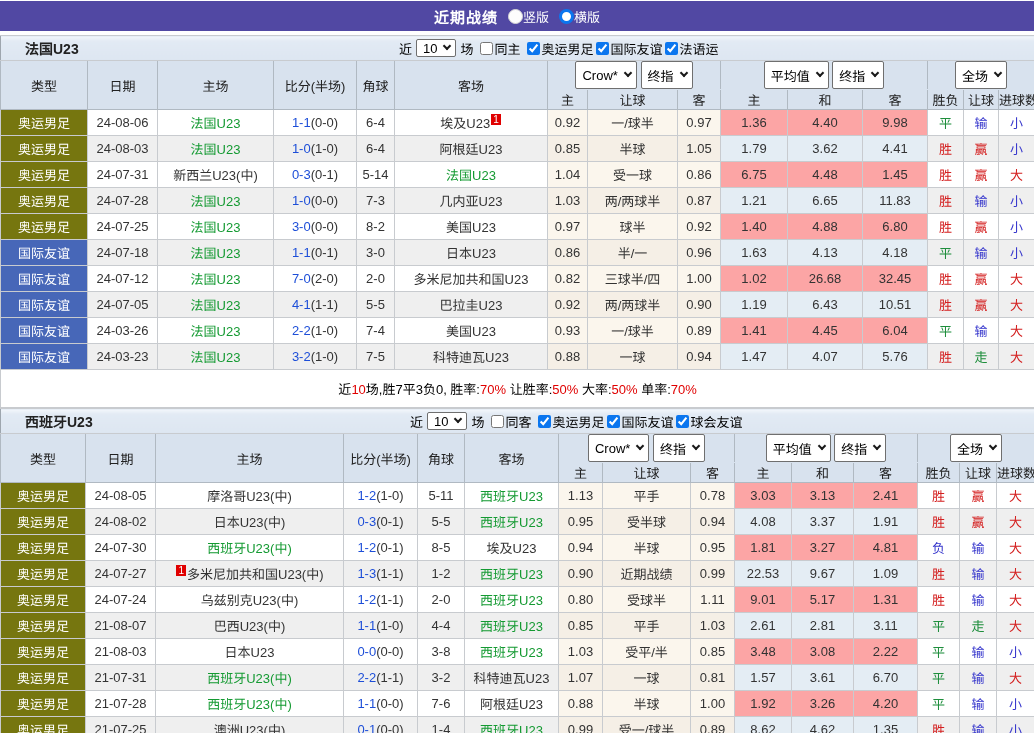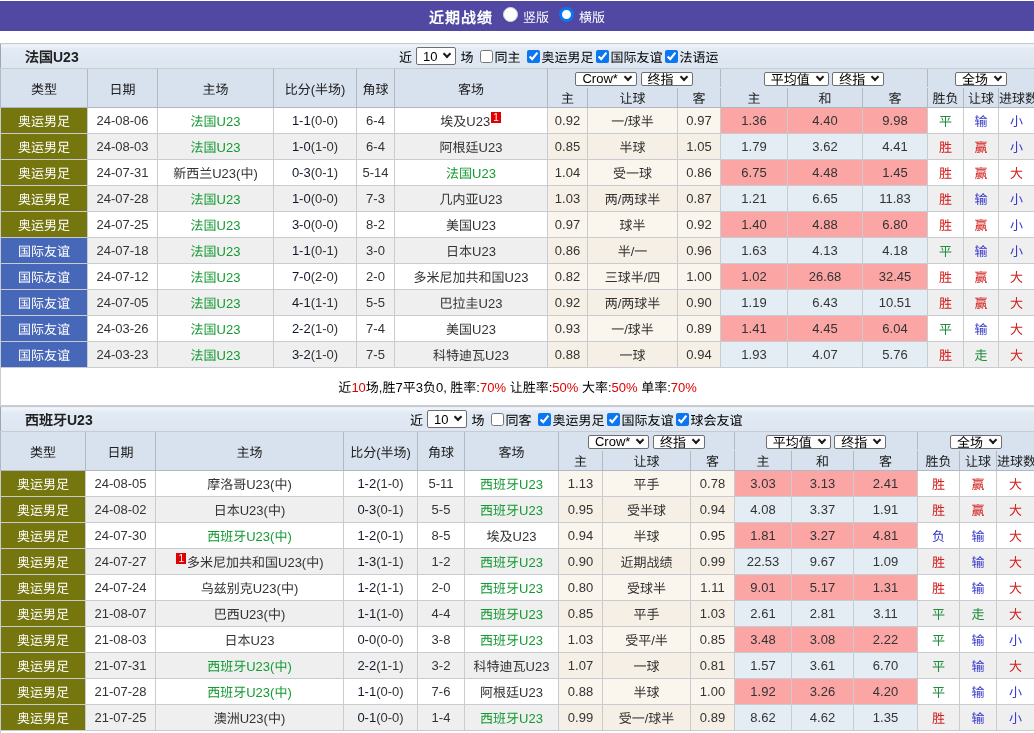--- a/index.html
+++ b/index.html
@@ -11,32 +11,32 @@
   font-family:"Liberation Sans", sans-serif; font-size:13px;
   -webkit-font-smoothing:antialiased;
 }
 
 .topbar {
   margin-top:1px; height:30px; background:#5148A3;
   display:flex; align-items:center; justify-content:center; gap:10px;
   color:#fff;
 }
 .topbar .bar-title { font-weight:bold; font-size:15px; letter-spacing:1px; }
-.radio-opt { display:inline-flex; align-items:flex-start; gap:5px; font-size:13px; cursor:default; }
+.radio-opt { display:inline-flex; align-items:center; font-size:13px; cursor:default; }
 .radio {
   width:15px; height:15px; border-radius:50%;
   background:#fdfdfd; border:1px solid #d6d6d6; display:inline-block; position:relative;
 }
 .radio.checked { background:#fff; border:3.5px solid #0B76EF; }
 
 table.grid {
   border-collapse:collapse; table-layout:fixed; width:1034px;
   border:1px solid #9EA6AE; empty-cells:show;
 }
-table.grid.first { margin-top:12px; }
+table.grid.first { margin-top:4px; }
 td { border:1px solid #C8CBCF; text-align:center; padding:0; overflow:hidden; white-space:nowrap; height:26px; }
 
 tr.secbar-row td { background:linear-gradient(180deg,#F3F7FB 0%,#E2EAF4 20%,#DDE6F1 100%); height:25px; border-left:none; border-right:none; }
 .secbar { position:relative; display:flex; align-items:center; height:100%; }
 .team-title { font-weight:bold; font-size:14px; color:#222; padding-left:24px; }
 .filterbar { position:absolute; top:0; bottom:0; display:flex; align-items:center; gap:4px; color:#000; }
 .s0 .filterbar { left:398px; }
 .s1 .filterbar { left:409px; }
 .filterbar label { display:inline-flex; align-items:center; cursor:default; }
 input[type=checkbox] {
@@ -44,38 +44,38 @@
 }
 
 tr.hdr td { background:#D8E2EE; color:#222; border-color:#B0B9C2; }
 tr.hdr1 td { height:19px; }
 tr.hdr2 td { height:18px; }
 tr.hdr1 td.selcell { border-bottom-color:#D8E2EE; }
 
 .sel {
   display:inline-flex; align-items:center; justify-content:space-between;
   background:#fff; border:1px solid #6F6F6F; border-radius:2px;
-  height:14px; padding:0 5px 0 6px; gap:7px; color:#000; vertical-align:middle;
+  height:28px; padding:0 5px 0 6px; gap:7px; color:#000; vertical-align:middle;
 }
 .sel .caret {
   width:6px; height:6px; border-right:2px solid #1a1a1a; border-bottom:2px solid #1a1a1a;
   transform:rotate(45deg); margin-top:-4px; display:inline-block;
 }
 .filterbar .sel { height:18px; min-width:38px; }
 
 tr.row td { background:#fff; }
 tr.row.even td { background:#EFEFEF; }
 tr.row td.c-ah { background:#FBF6ED; }
 tr.row.even td.c-ah { background:#F5EFE6; }
 tr.row td.c-eu { background:#fca5a5; }
 tr.row.even td.c-eu { background:#E4EDF4; }
 td.t-oly { background:#76760F !important; color:#fff; }
 td.t-fri { background:#4767B8 !important; color:#fff; }
 .hl { color:#149A32; }
-.score { color:#0f172a; }
+.score { color:#1d4ed8; }
 .half { color:#333; }
 .red  { color:#E00000; }
 .rc-r { color:#D42020; }
 .rc-g { color:#1E8E3C; }
 .rc-b { color:#3535CC; }
 .card {
   display:inline-block; background:#E00000; color:#fff; font-size:10px; line-height:11px;
   padding:0 2px; vertical-align:top; margin:1px 1px 0 1px; font-weight:normal;
 }
 
@@ -347,21 +347,21 @@
       <tr class="row even">
         <td class="t-fri">国际友谊</td>
         <td>24-03-23</td>
         <td><span class="hl">法国U23</span></td>
         <td><span class="score">3-2</span><span class="half">(1-0)</span></td>
         <td>7-5</td>
         <td><span>科特迪瓦U23</span></td>
         <td class="c-ah">0.88</td>
         <td class="c-ah">一球</td>
         <td class="c-ah">0.94</td>
-        <td class="c-eu">1.93</td>
+        <td class="c-eu">1.47</td>
         <td class="c-eu">4.07</td>
         <td class="c-eu">5.76</td>
         <td class="rc-r">胜</td>
         <td class="rc-g">走</td>
         <td class="rc-r">大</td>
       </tr>
     </tbody>
   <tbody>
       <tr class="sumrow">
     <td colspan="15"><span>近</span><span class="red">10</span><span>场,胜7平3负0, 胜率:</span><span class="red">70%</span><span> 让胜率:</span><span class="red">50%</span><span> 大率:</span><span class="red">50%</span><span> 单率:</span><span class="red">70%</span></td>

